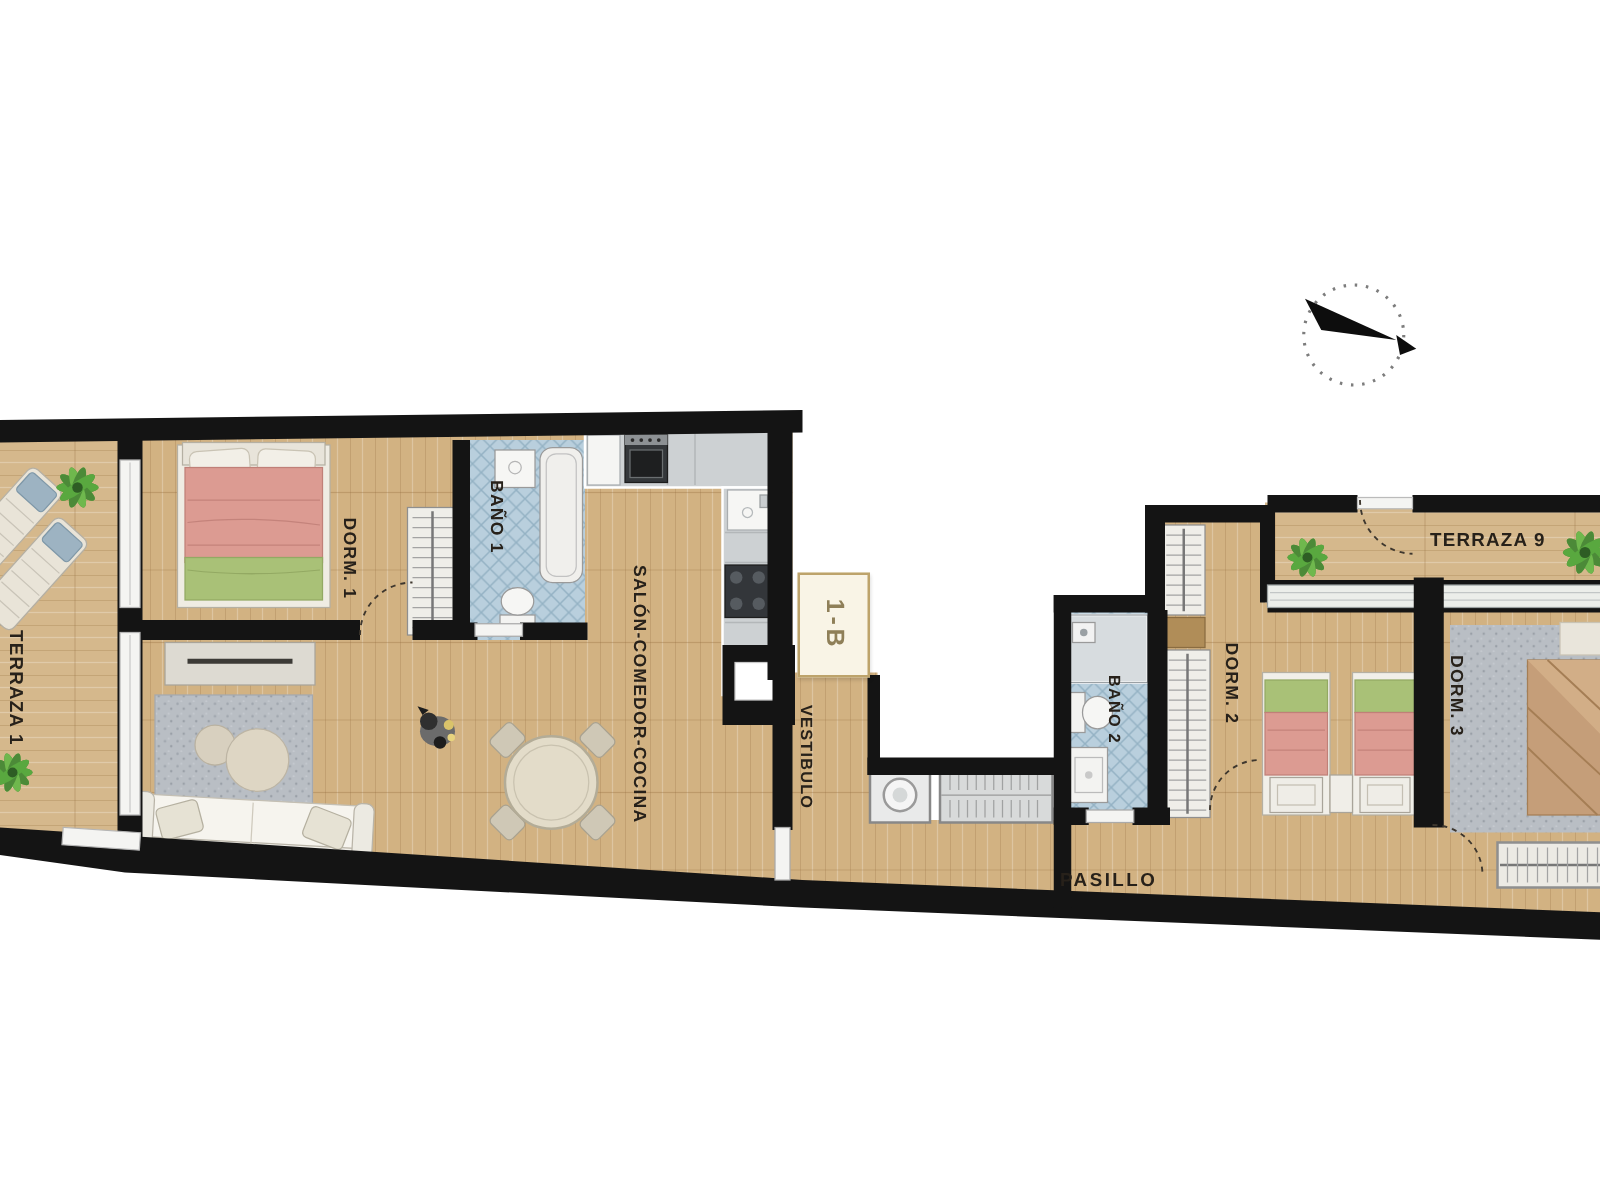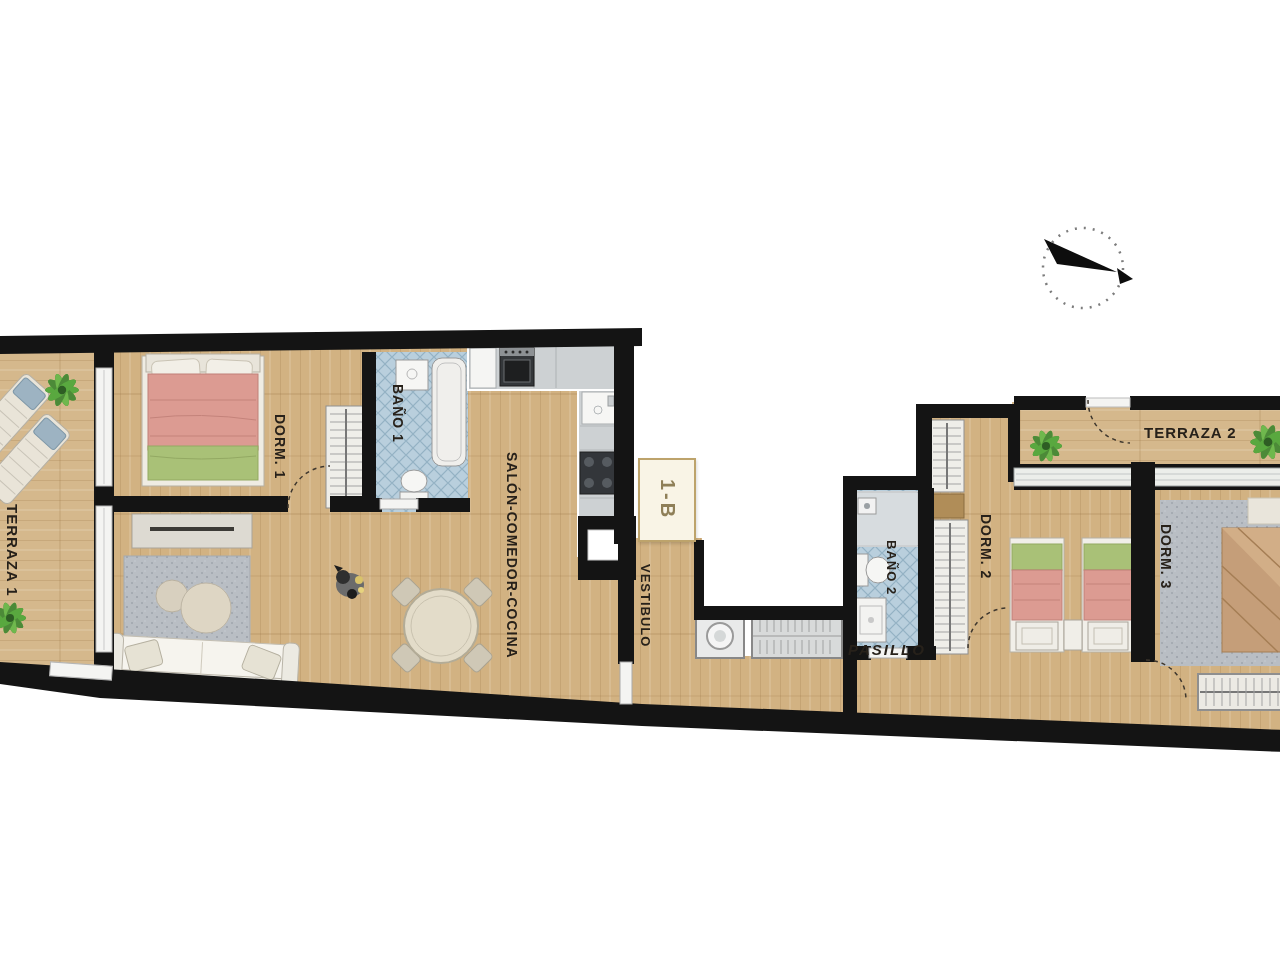--- a/index.html
+++ b/index.html
@@ -309,23 +309,23 @@
     <polygon points="1044,239 1117,272 1057,264" fill="#0d0d0d"></polygon>
     <polygon points="1117,268 1133,279 1120,284" fill="#0d0d0d"></polygon>
   </g>
 </svg>
 
 <div class="vlabel" style="left:4px;top:504px;font-size:15px;">TERRAZA 1</div>
 <div class="vlabel" style="left:272px;top:414px;font-size:14px;">DORM. 1</div>
 <div class="vlabel" style="left:390px;top:384px;font-size:14px;">BAÑO 1</div>
 <div class="vlabel" style="left:504px;top:452px;font-size:14px;">SALÓN-COMEDOR-COCINA</div>
 <div class="vlabel" style="left:638px;top:564px;font-size:13px;">VESTIBULO</div>
-<div class="hlabel" style="left:848px;top:641px;font-size:15px;letter-spacing:2px;font-style:italic;">PASILLO</div>
+<div class="hlabel" style="left:848px;top:696px;font-size:15px;letter-spacing:2px;">PASILLO</div>
 <div class="vlabel" style="left:884px;top:540px;font-size:13px;">BAÑO 2</div>
 <div class="vlabel" style="left:978px;top:514px;font-size:14px;">DORM. 2</div>
 <div class="vlabel" style="left:1158px;top:524px;font-size:14px;">DORM. 3</div>
-<div class="hlabel" style="left:1144px;top:424px;font-size:15px;">TERRAZA 2</div>
+<div class="hlabel" style="left:1144px;top:424px;font-size:15px;">TERRAZA 9</div>
 
 <div class="badge">
   <span class="vlabel">1-B</span>
 </div>
 
 </div>
 
 </body></html>

